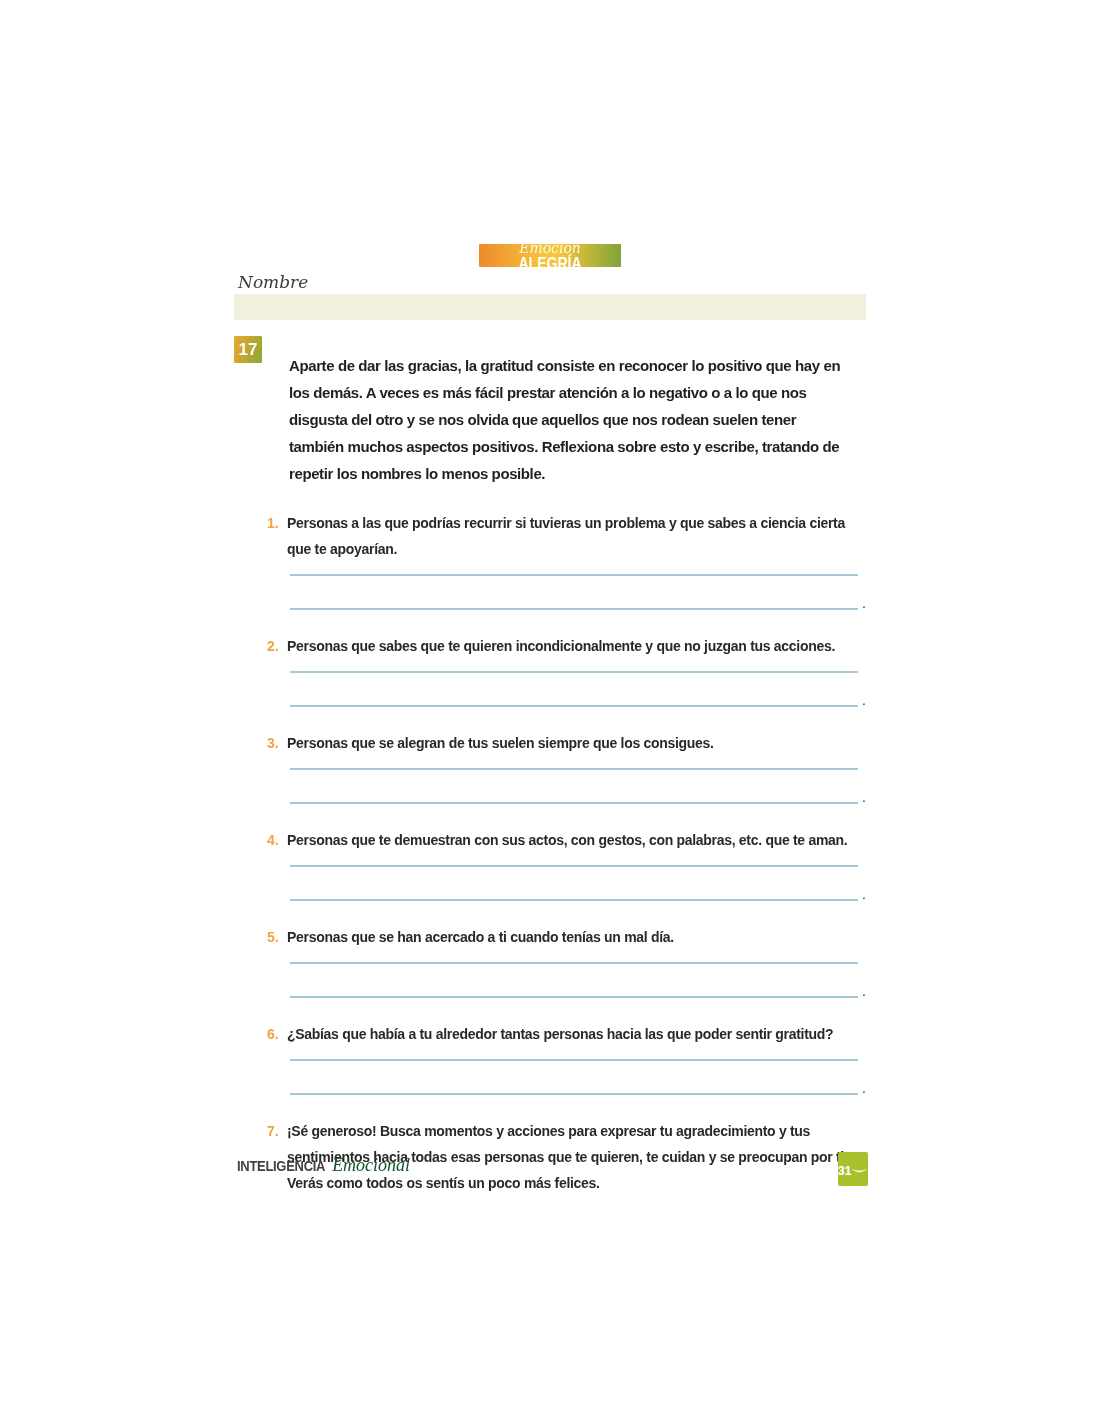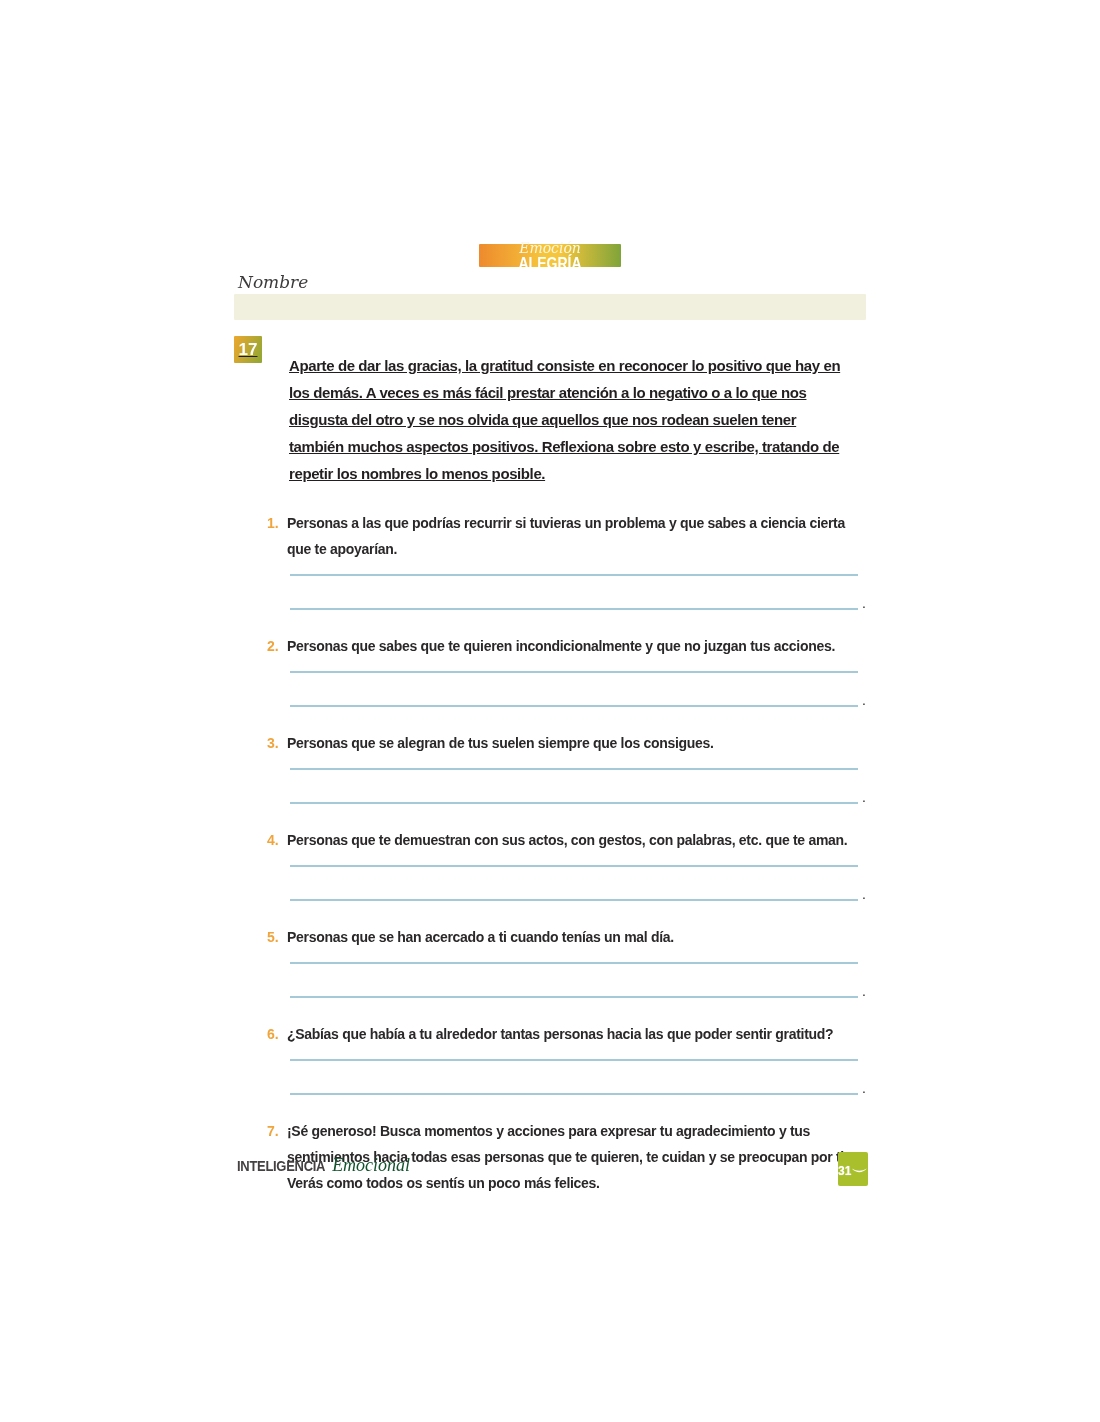--- a/index.html
+++ b/index.html
@@ -43,21 +43,21 @@
   .field-label {
     font-family:"DejaVu Serif", serif; font-style:italic;
     font-size:17px; color:#3c3a3b; padding-left:4px;
     height:23px; line-height:23px;
   }
   .field-box {
     height:26px; background:var(--field-bg,#f1f0df); border-radius:1px;
   }
 
   
-  .exercise-row { display:flex; margin-top:16px;text-decoration:underline; }
+  .exercise-row { display:flex; margin-top:16px; }
   .exercise-num {
     flex:0 0 28px; height:27px; margin-right:11px;
     background:linear-gradient(110deg,
       var(--numbox-orange,#eda72f) 0%,
       var(--numbox-green,#97a733) 90%);
     color:#ffffff; font-weight:bold; font-size:17px;
     display:flex; align-items:center; justify-content:center;
     border-radius:1px;
   }
   .exercise-text {

